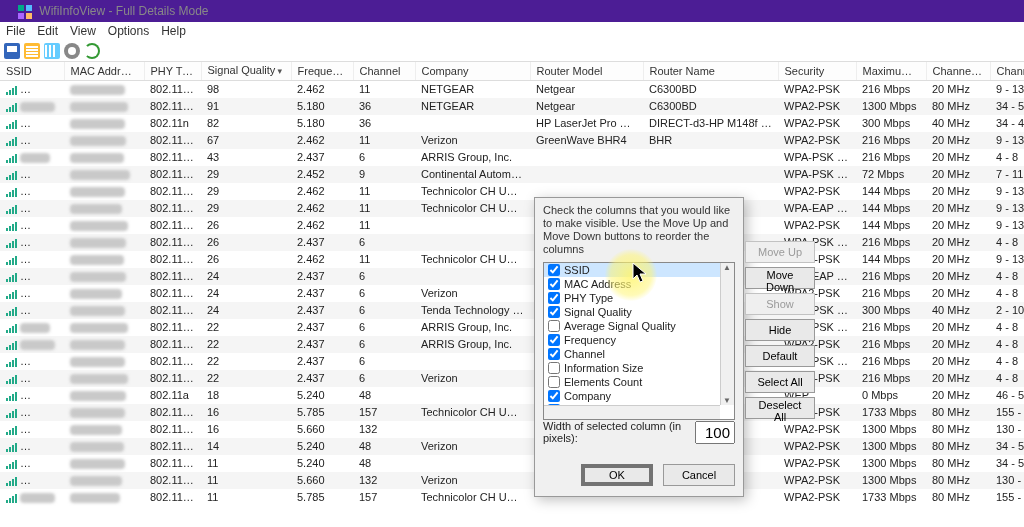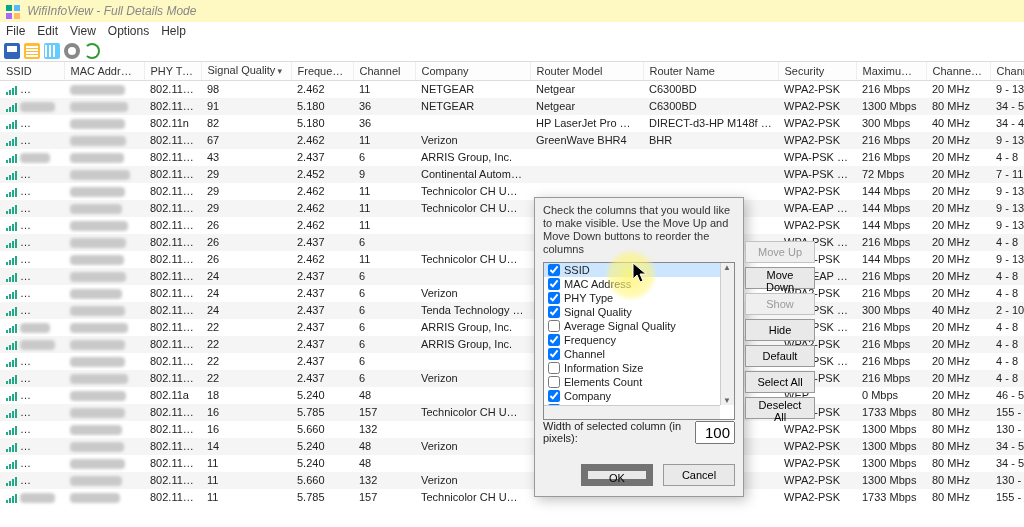--- a/index.html
+++ b/index.html
@@ -10,25 +10,24 @@
     background: #fff;
     color: #222;
     width: 1024px;
     height: 527px;
     overflow: hidden;
     position: relative;
   }
   .titlebar {
     height: 22px;
     line-height: 22px;
-    padding-left: 6px;
+    padding-left: 18px;
     color: #888;
-    background: #fef9c3;
+    background: #4c1d95;
     font-size: 12px;
-    font-style: italic;
   }
   .titlebar .app-icon {
     display:inline-block; width:14px; height:14px; vertical-align:middle;
     margin-right:4px;
     background:
       linear-gradient(#0a8 0 0) 0 0/6px 6px no-repeat,
       linear-gradient(#5bf 0 0) 8px 0/6px 6px no-repeat,
       linear-gradient(#a6f 0 0) 0 8px/6px 6px no-repeat,
       linear-gradient(#fb6 0 0) 8px 8px/6px 6px no-repeat;
   }
@@ -135,21 +134,21 @@
     position:absolute; left:0; right:14px; bottom:0; height:14px;
     background:#f0f0f0; border-top:1px solid #ccc;
   }
   .dlg-width-row{ display:flex; align-items:center; gap:6px; margin-bottom:14px;}
   .dlg-width-row input{ width:40px; text-align:right; font-size:15px; padding:1px 3px;}
   .dlg-btnrow{ display:flex; gap:10px; justify-content:flex-end; padding:0 8px 10px;}
   .dlg-btnrow button{
      width:72px; height:22px; font-size:11px;
      background:#e9e9e9; border:1px solid #999;
   }
-  .dlg-btnrow button.primary{ border:7px solid #737373; background:#e9e9e9;}
+  .dlg-btnrow button.primary{ border:4px solid #737373; background:#e9e9e9;}
 
   .side-btns{
     position:absolute; left:745px; top:241px; width:70px;
     display:flex; flex-direction:column; gap:4px;
   }
   .side-btns button{
     height:22px; font-size:11px; background:#e9e9e9;
     border:1px solid #999;
   }
   .side-btns button[disabled]{ color:#9a9a9a; background:#efefef; border-color:#c2c2c2;}

